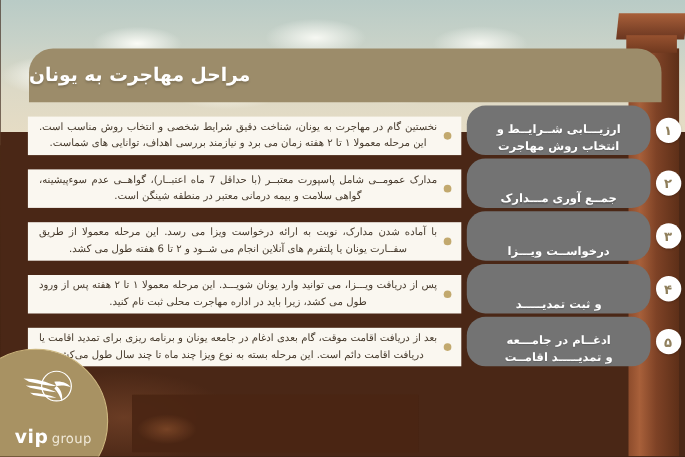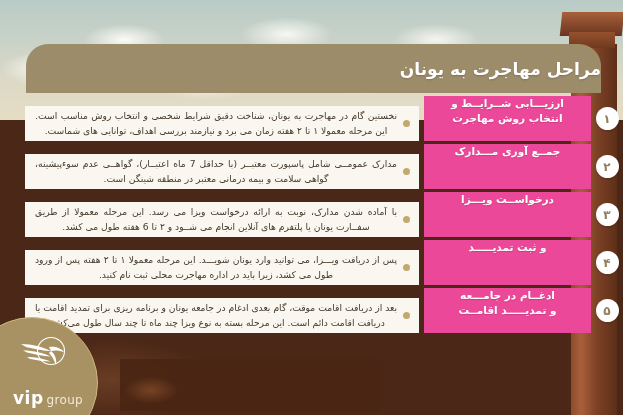--- a/index.html
+++ b/index.html
@@ -82,21 +82,21 @@
   
   .title-bar {
     position: absolute;
     left: 26px; top: 44px;
     width: 575px; height: 49px;
     background: #9c8c6a;
     border-top-left-radius: 22px;
     border-top-right-radius: 22px;
     display: flex;
     align-items: center;
-    justify-content: flex-start;
+    justify-content: flex-end;
     z-index: 3;
   }
   .title-text {
     color: #ffffff;
     font-size: 17px;
     font-weight: bold;
     letter-spacing: .3px;
     text-shadow: 0 1px 2px rgba(0,0,0,.18);
     white-space: nowrap;
   }
@@ -137,25 +137,26 @@
     color: #8f7f5c;
     font-size: 12px;
     font-weight: bold;
     line-height: 1;
     box-shadow: 0 1px 2px rgba(0,0,0,.2);
   }
 
   
   .label-panel {
     flex: 0 0 167px;
-    background: #ec4899;
-    display: flex;
-    align-items: flex-start;
+    background: #737373;
+    display: flex;
+    align-items: flex-end;
     justify-content: center;
     padding: 0 8px;
+    border-radius: 17px;
   }
   .label-text {
     color: #ffffff;
     font-size: 10.5px;
     font-weight: bold;
     line-height: 1.45;
     text-align: center;
     text-shadow: 0 1px 1px rgba(0,0,0,.15);
   }
 

